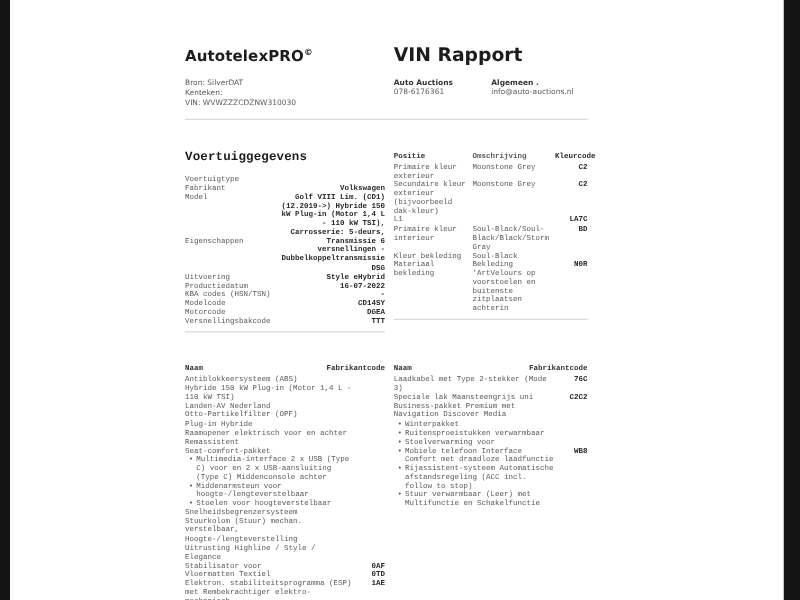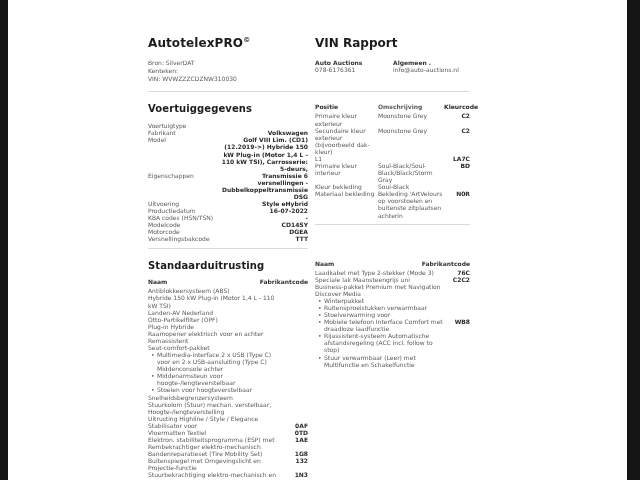--- a/index.html
+++ b/index.html
@@ -12,33 +12,33 @@
   }
   .edge-bar{position:absolute;top:0;bottom:0;background:#141414;}
   .edge-bar.left{left:0;width:8px;}
   .edge-bar.right{right:0;width:13px;}
 
   .doc{position:absolute;left:148px;top:36px;width:322px;}
 
   .brand-row{display:flex;align-items:center;}
   .brand{width:167px;font-size:12px;font-weight:bold;color:#1c1c1c;letter-spacing:.1px;}
   .brand sup{font-size:7px;}
-  .report-title{font-size:12px;font-weight:bold;color:#1c1c1c;}
+  .report-title{font-size:15px;font-weight:bold;color:#1c1c1c;}
 
   .meta-row{display:flex;margin-top:9px;color:#5a5a5a;}
   .meta-left{width:167px;}
   .meta-left div{margin-bottom:1px;}
   .company{width:78px;}
   .bold{font-weight:bold;color:#333;}
 
   .rule{border:none;border-top:1px solid #d9d9d9;margin:9px 0 0;}
   .rule.header-rule{margin-top:8px;}
 
   .row{display:flex;align-items:flex-start;}
-  .row.sections{margin-top:11px;}
+  .row.sections{margin-top:25px;font-family:Liberation Mono, monospace;}
   .col-left{width:160px;}
   .col-right{margin-left:7px;width:155px;}
 
   h2{font-size:10px;font-weight:bold;color:#1c1c1c;margin:0 0 7px;letter-spacing:.1px;}
 
   
   .vrow{display:flex;}
   .vlabel{width:72px;color:#5a5a5a;min-height:7px;}
   .vvalue{flex:1;text-align:right;font-weight:bold;color:#2a2a2a;}
 
@@ -195,21 +195,20 @@
             <div class="kdesc">Bekleding 'ArtVelours op voorstoelen en buitenste zitplaatsen achterin</div>
             <div class="kcode">N0R</div>
           </div>
         </div>
       <div class="sep"></div>
     </section>
   </div>
 
   <div class="row sections">
     <section class="col-left">
-      <h2>Standaarduitrusting</h2>
       <div class="ehead">
         <div class="h-name">Naam</div>
         <div class="h-code">Fabrikantcode</div>
       </div>
       <div>
 
           <div class="erow">
             <div class="ename">Antiblokkeersysteem (ABS)</div>
             <div class="ecode"></div>
           </div>

